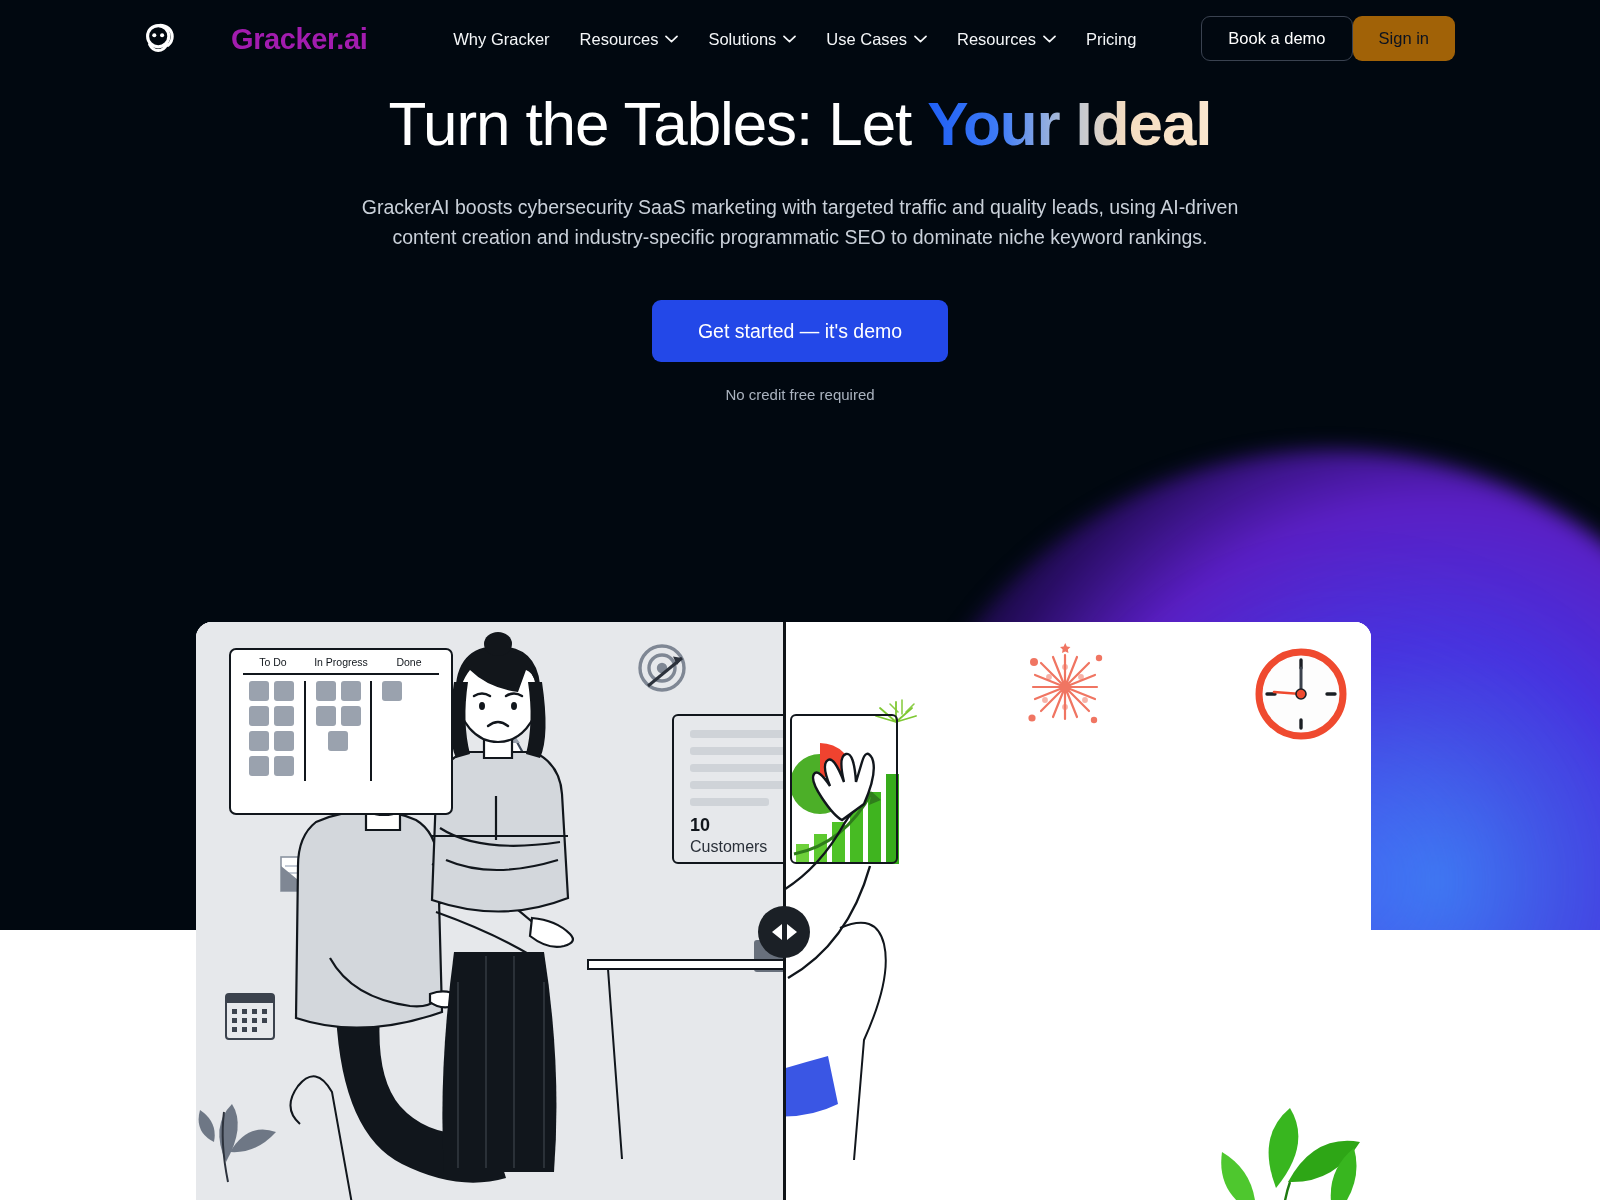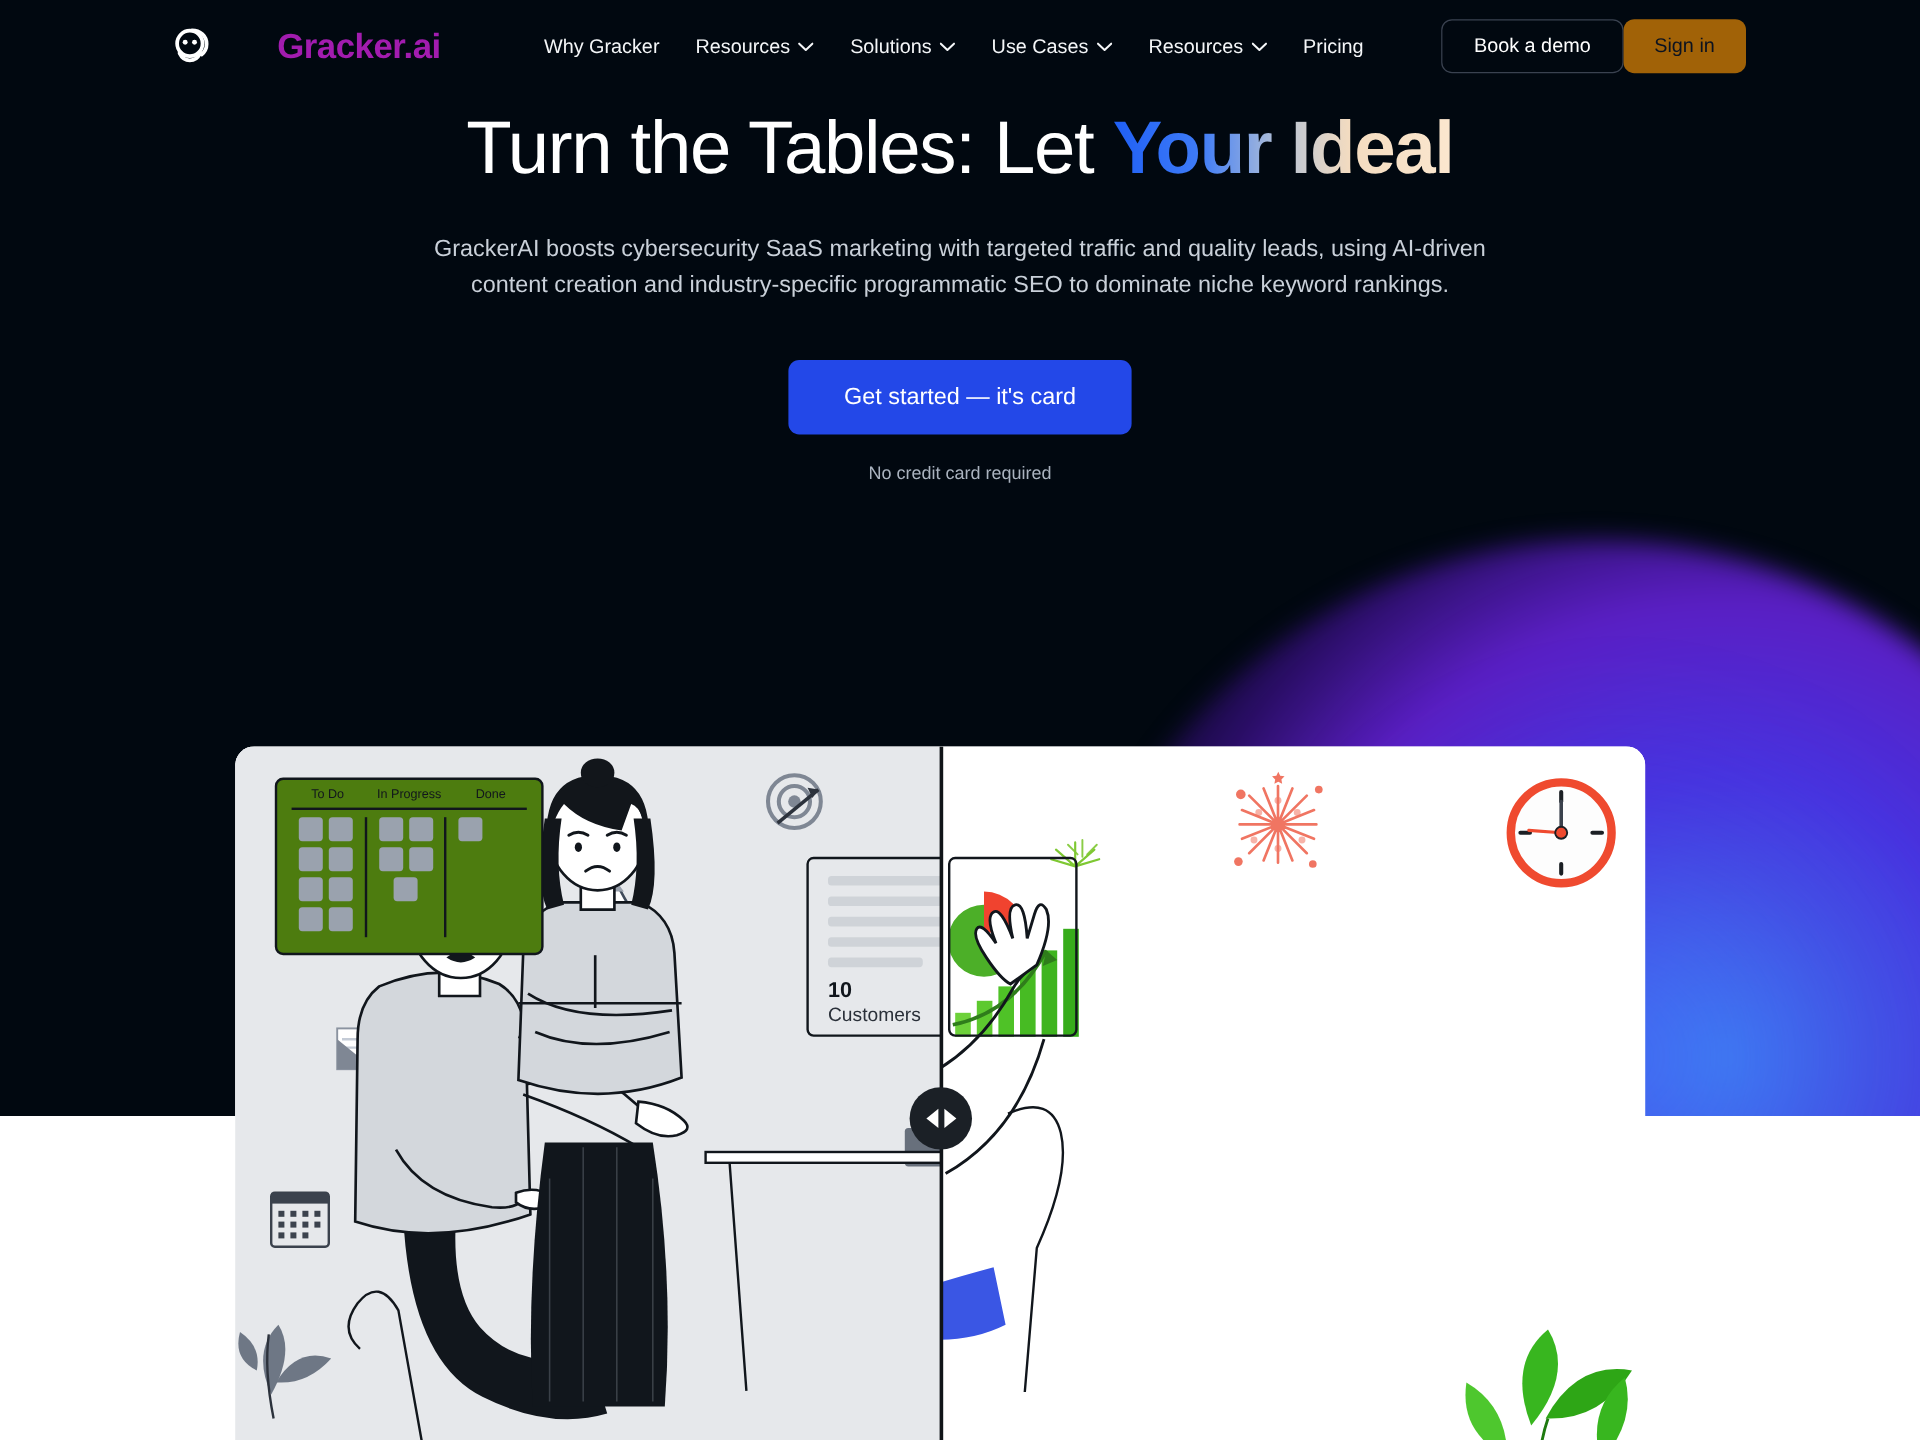--- a/index.html
+++ b/index.html
@@ -138,22 +138,22 @@
     width:52px;height:52px;margin-left:-26px;
     border-radius:50%;background:#1b2026;
     display:flex;align-items:center;justify-content:center;gap:5px;
     z-index:12;cursor:ew-resize;
   }
   .tri-l{width:0;height:0;border-top:8px solid transparent;border-bottom:8px solid transparent;border-right:10px solid #fff;}
   .tri-r{width:0;height:0;border-top:8px solid transparent;border-bottom:8px solid transparent;border-left:10px solid #fff;}
 
   
   .kanban{
-    position:absolute;left:33px;top:26px;width:224px;height:148px;
-    border:2px solid #11161c;border-radius:7px;background:#4d7c0f;
+    position:absolute;left:33px;top:26px;width:224px;height:167px;
+    border:2px solid #11161c;border-radius:7px;background:#ffffff;
     padding:6px 8px;
   }
   .kan-head{display:flex;}
   .kan-col{flex:1;text-align:center;position:relative;}
   .kan-col-title{font-size:10.5px;color:#11161c;font-weight:400;padding-bottom:5px;}
   .kan-rule{height:1.6px;background:#11161c;margin:0 4px 6px;}
   .kan-body{display:flex;height:100px;}
   .kan-cells{flex:1;display:flex;flex-wrap:wrap;gap:5px;justify-content:center;align-content:flex-start;padding:0 4px;}
   .kan-cells.c1{justify-content:flex-start;padding-left:10px;}
   .kan-card{width:20px;height:20px;border-radius:3px;background:#9aa2ae;}
@@ -250,22 +250,22 @@
     <button class="btn-signin">Sign in</button>
   </div>
 </div>
 
 <div class="hero">
   <h1 class="headline">
     <span>Turn the Tables: Let </span><span class="hl-accent">Your Ideal</span><br>
   </h1>
   <p class="subhead">GrackerAI boosts cybersecurity SaaS marketing with targeted traffic and quality leads, using AI-driven content creation and industry-specific programmatic SEO to dominate niche keyword rankings.</p>
   <div class="cta-wrap">
-    <button class="btn-cta">Get started — it's card</button>
-    <div class="cta-note">No credit card required</div>
+    <button class="btn-cta">Get started — it's demo</button>
+    <div class="cta-note">No credit free required</div>
   </div>
 </div>
 
 <div class="compare">
 
   <div class="pane pane-before">
     <div class="pane-inner">
       <svg width="1175" height="700" viewBox="0 0 1175 700" style="position:absolute;left:0;top:0;">
         <rect x="0" y="0" width="1175" height="700" fill="#e6e8eb"></rect>
 

